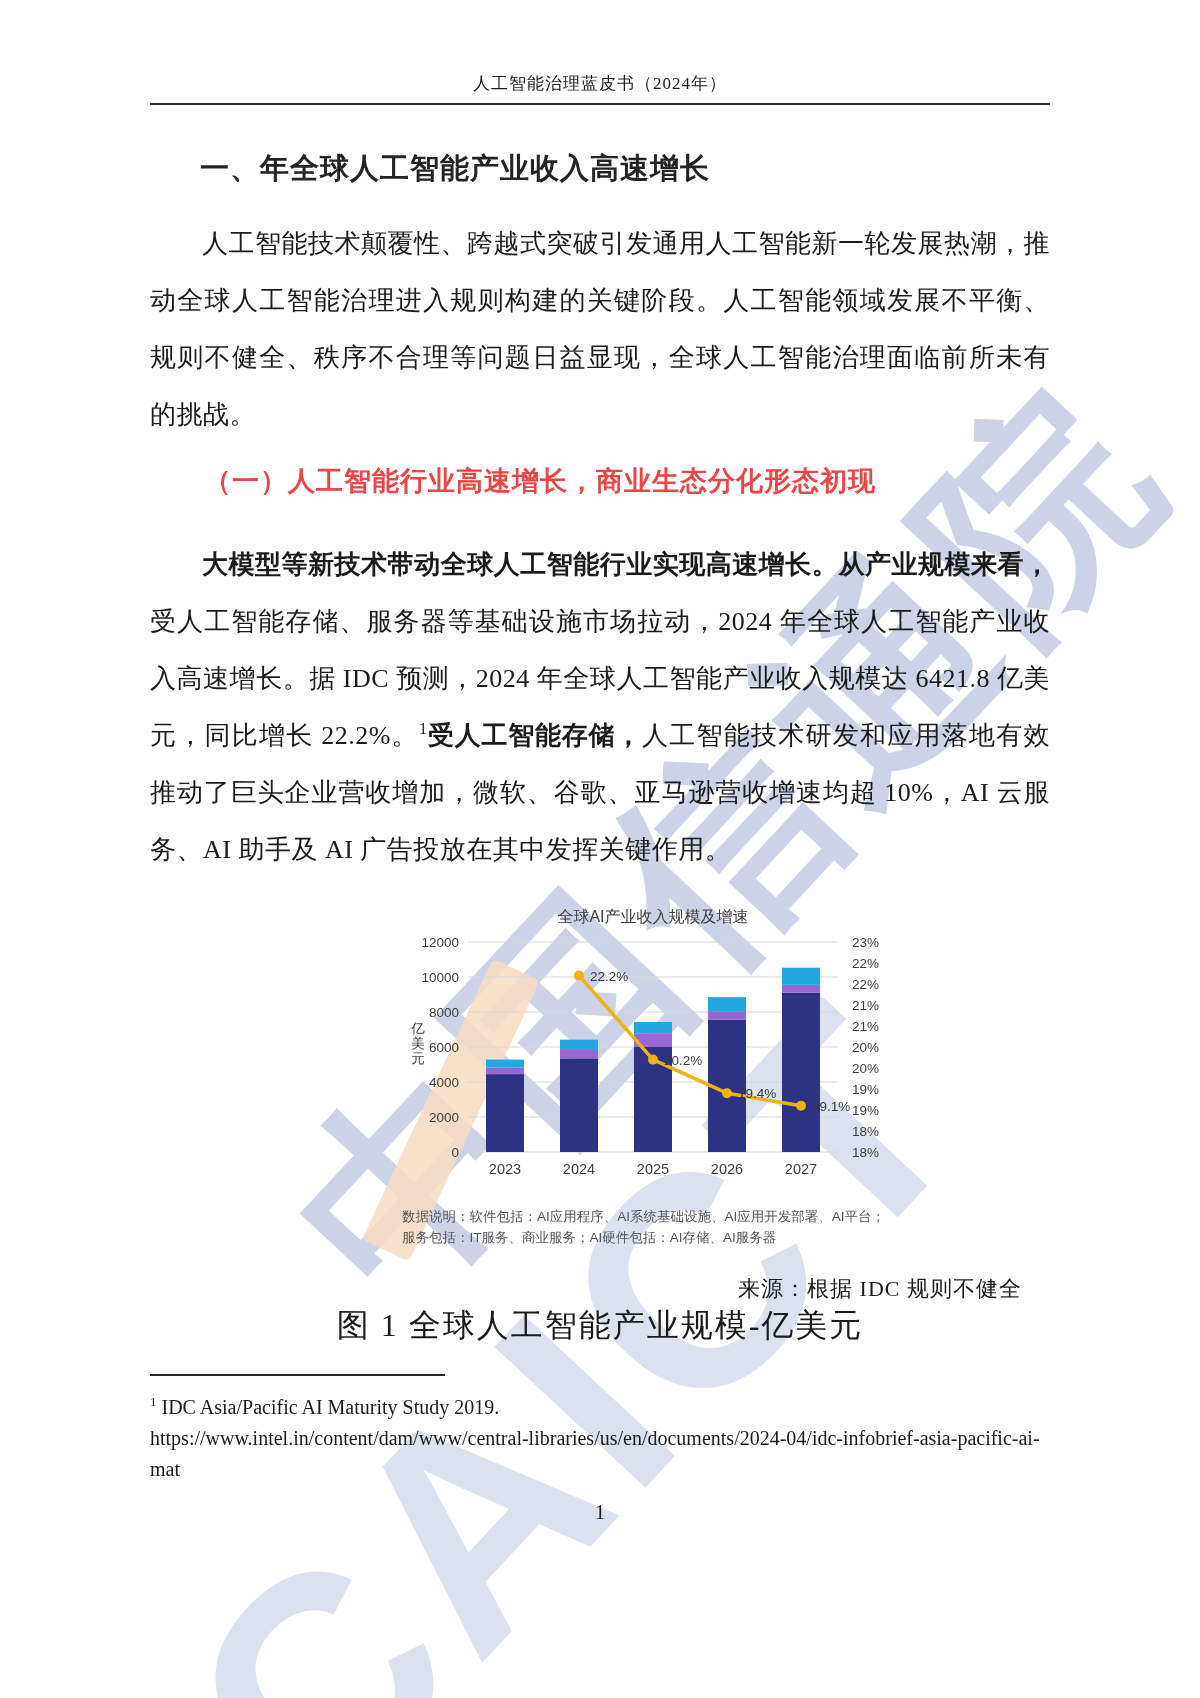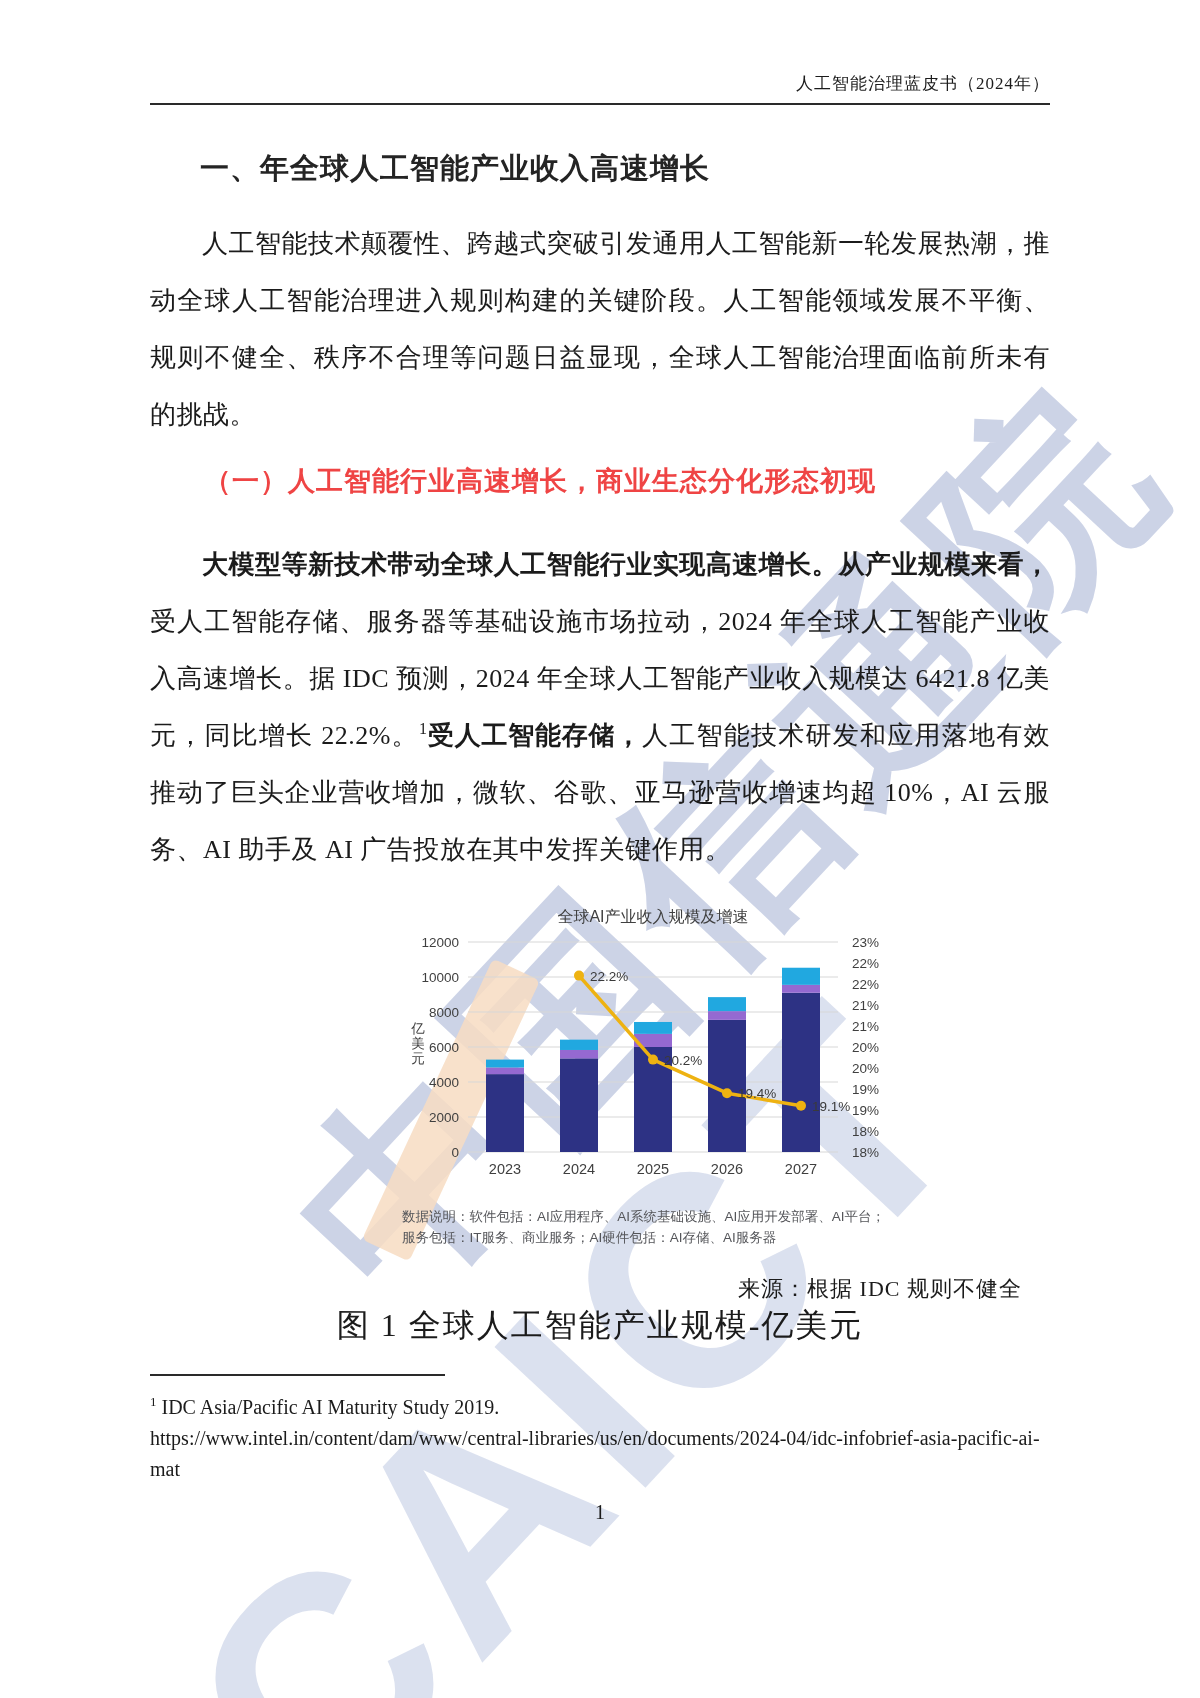--- a/index.html
+++ b/index.html
@@ -18,21 +18,21 @@
         font-family:"Liberation Sans","DejaVu Sans",sans-serif; font-weight:700; }
   .wm-cn { left:235px; top:1165px; font-size:215px; letter-spacing:14px;
            color:#aeb9d8; opacity:.62; transform:rotate(-47deg); transform-origin:0 0; }
   .wm-en { left:120px; top:1645px; font-size:300px; letter-spacing:10px;
            color:#bfc9e2; opacity:.55; transform:rotate(-47deg); transform-origin:0 0; }
   .wm-slash { position:absolute; z-index:0; left:425px; top:955px; width:52px; height:310px;
               background:#f7dcc2; opacity:.85; transform:rotate(25deg); border-radius:6px; }
   
   .content { position:relative; z-index:1; width:900px; margin:0 auto; }
   .header { padding-top:72px; }
-  .header-title { text-align:right; font-size:17px; letter-spacing:1px; color:#1b1b1b; }
+  .header-title { text-align:center; font-size:17px; letter-spacing:1px; color:#1b1b1b; }
   .header-rule { margin-top:8px; border-bottom:2px solid #2a2a2a; }
   h1.section-heading {
     margin-top:44px; padding-left:50px;
     font-family:"Liberation Sans","DejaVu Sans",sans-serif;
     font-size:29px; font-weight:700; color:#242424; letter-spacing:1px;
   }
   p.body-para {
     margin-top:26px;
     font-size:26px; line-height:57px; letter-spacing:.5px;
     text-align:justify; text-indent:2em;

